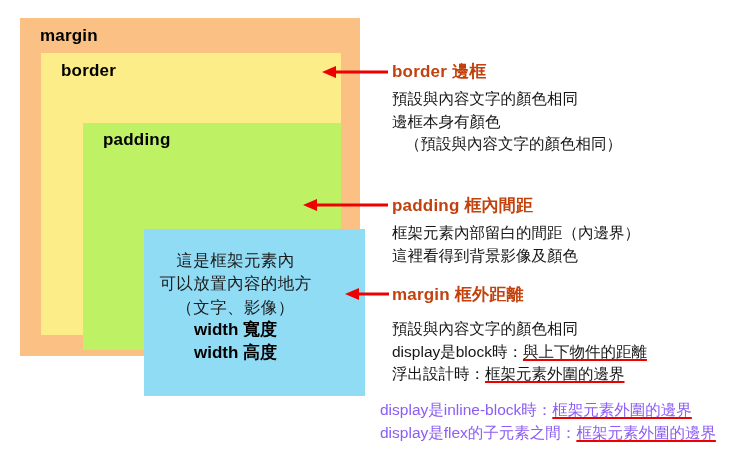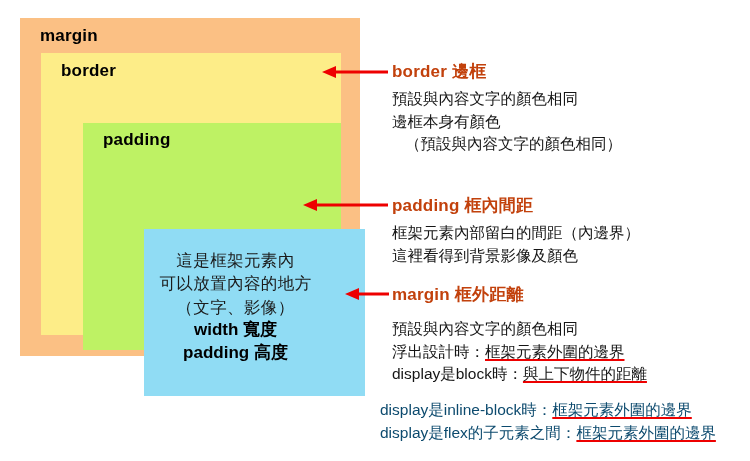--- a/index.html
+++ b/index.html
@@ -123,21 +123,21 @@
   #anno-border  { left: 392px; top: 60px; }
   #anno-padding { left: 392px; top: 194px; }
   #anno-margin  { left: 392px; top: 283px; }
 
   #bottom-notes {
     position: absolute;
     left: 380px;
     top: 398px;
     font-size: 15.5px;
     line-height: 1.5;
-    color: #0c4a6e;
+    color: #8b5cf6;
     white-space: nowrap;
   }
   #bottom-notes div { white-space: nowrap; }
 </style>
 </head>
 <body>
 
 <div id="box-model-diagram">
 
   <div class="box-layer" id="margin-box">
@@ -149,21 +149,21 @@
       <div class="box-layer" id="padding-box">
         <span class="box-label" id="padding-label">padding</span>
 
         <div class="box-layer" id="content-box">
           <div id="content-text">
             <div class="content-line">這是框架元素內</div>
             <div class="content-line">可以放置內容的地方</div>
             <div class="content-line">（文字、影像）</div>
             <div id="content-dims">
               <div class="dim-line">width 寬度</div>
-              <div class="dim-line">padding 高度</div>
+              <div class="dim-line">width 高度</div>
             </div>
           </div>
         </div>
 
       </div>
     </div>
   </div>
 </div>
 
 <div class="arrow" style="left:320px; top:65px; width:70px;">
@@ -204,24 +204,24 @@
   </div>
 </div>
 
 <div class="anno-block" id="anno-margin">
   <div class="anno-title">margin 框外距離</div>
   <div class="anno-body" style="margin-top:12px;">
     <div>
       <span>預設與內容文字的顏色相同</span>
     </div>
     <div>
+      <span>display是block時：</span><span class="u-red">與上下物件的距離</span>
+    </div>
+    <div>
       <span>浮出設計時：</span><span class="u-red">框架元素外圍的邊界</span>
-    </div>
-    <div>
-      <span>display是block時：</span><span class="u-red">與上下物件的距離</span>
     </div>
   </div>
 </div>
 
 <div id="bottom-notes">
   <div>
     <span>display是inline-block時：</span><span class="u-red">框架元素外圍的邊界</span>
   </div>
   <div>
     <span>display是flex的子元素之間：</span><span class="u-red">框架元素外圍的邊界</span>

